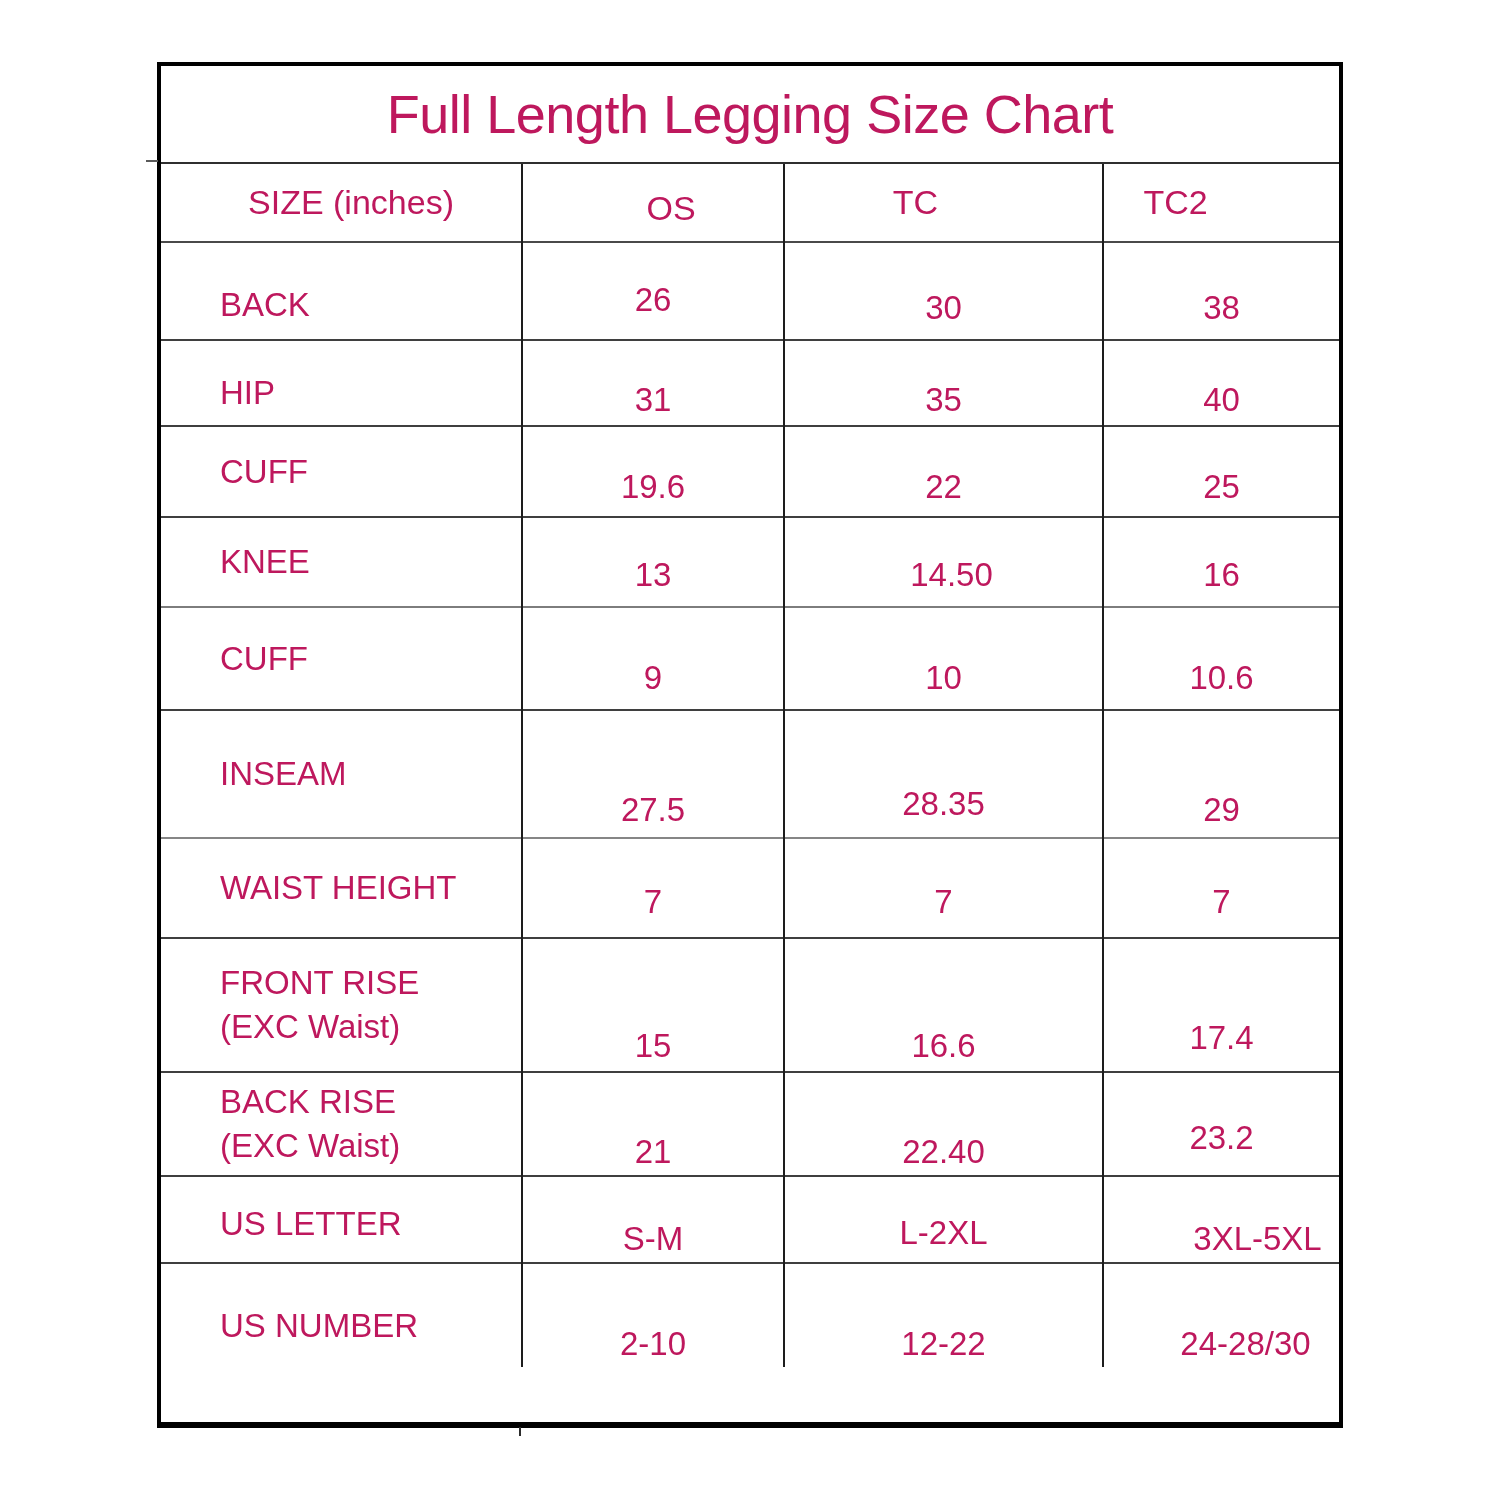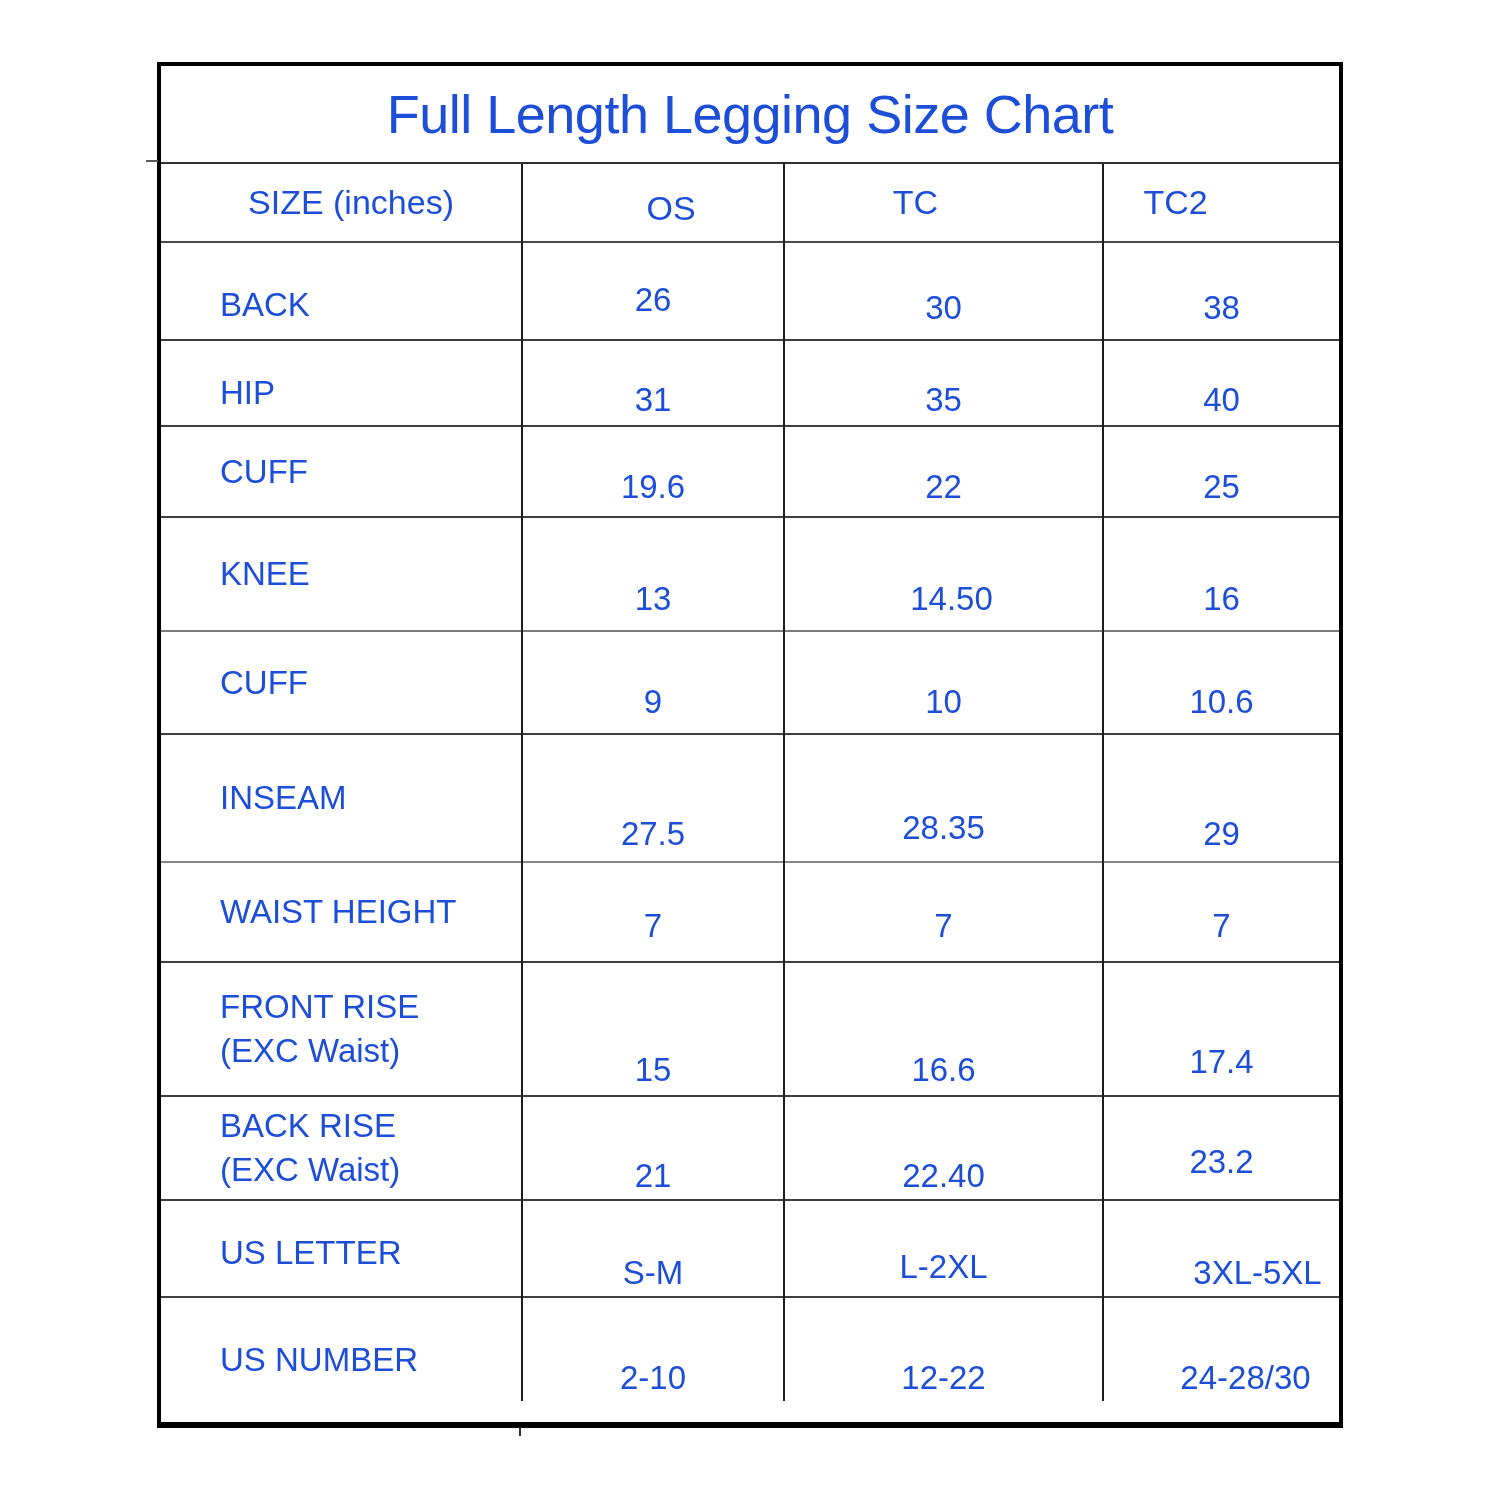--- a/index.html
+++ b/index.html
@@ -6,21 +6,21 @@
     margin: 0;
     padding: 0;
     background: #ffffff;
   }
   .page {
     position: relative;
     width: 1499px;
     height: 1500px;
     background: #ffffff;
     font-family: "Liberation Sans", "DejaVu Sans", sans-serif;
-    color: #1d4ed8;
+    color: #be185d;
     overflow: hidden;
   }
   .chart {
     position: absolute;
     left: 157px;
     top: 62px;
     width: 1186px;
     height: 1366px;
     box-sizing: border-box;
     border: 4px solid #000000;
@@ -64,27 +64,27 @@
   tr { border-bottom: 2px solid #3f3f3f; }
   tr.hdr { height: 78px; border-bottom: 2px solid #4a4a4a; }
   tr.r3 { border-bottom-color: #7d7d7d; }  
   tr.r5 { border-bottom-color: #868686; }  
   tr.r10 { border-bottom: none; }
 
   
   tr.r0 { height: 98px; }
   tr.r1 { height: 86px; }
   tr.r2 { height: 91px; }
-  tr.r3 { height: 114px; }
+  tr.r3 { height: 90px; }
   tr.r4 { height: 103px; }
   tr.r5 { height: 128px; }
   tr.r6 { height: 100px; }
   tr.r7 { height: 134px; }
   tr.r8 { height: 104px; }
-  tr.r9 { height: 97px; }
+  tr.r9 { height: 87px; }
   tr.r10 { height: 104px; }
 
   th { vertical-align: middle; text-align: center; font-size: 34px; }
   th span { display: inline-block; }
   th.c0 span { transform: translateX(10px); }
   th.c1 span { transform: translateY(6px); margin-left: 36px; }
   th.c2 span { transform: translateX(-28px); }
   th.c3 span { transform: translateX(-46px); }
 
   td.label {

